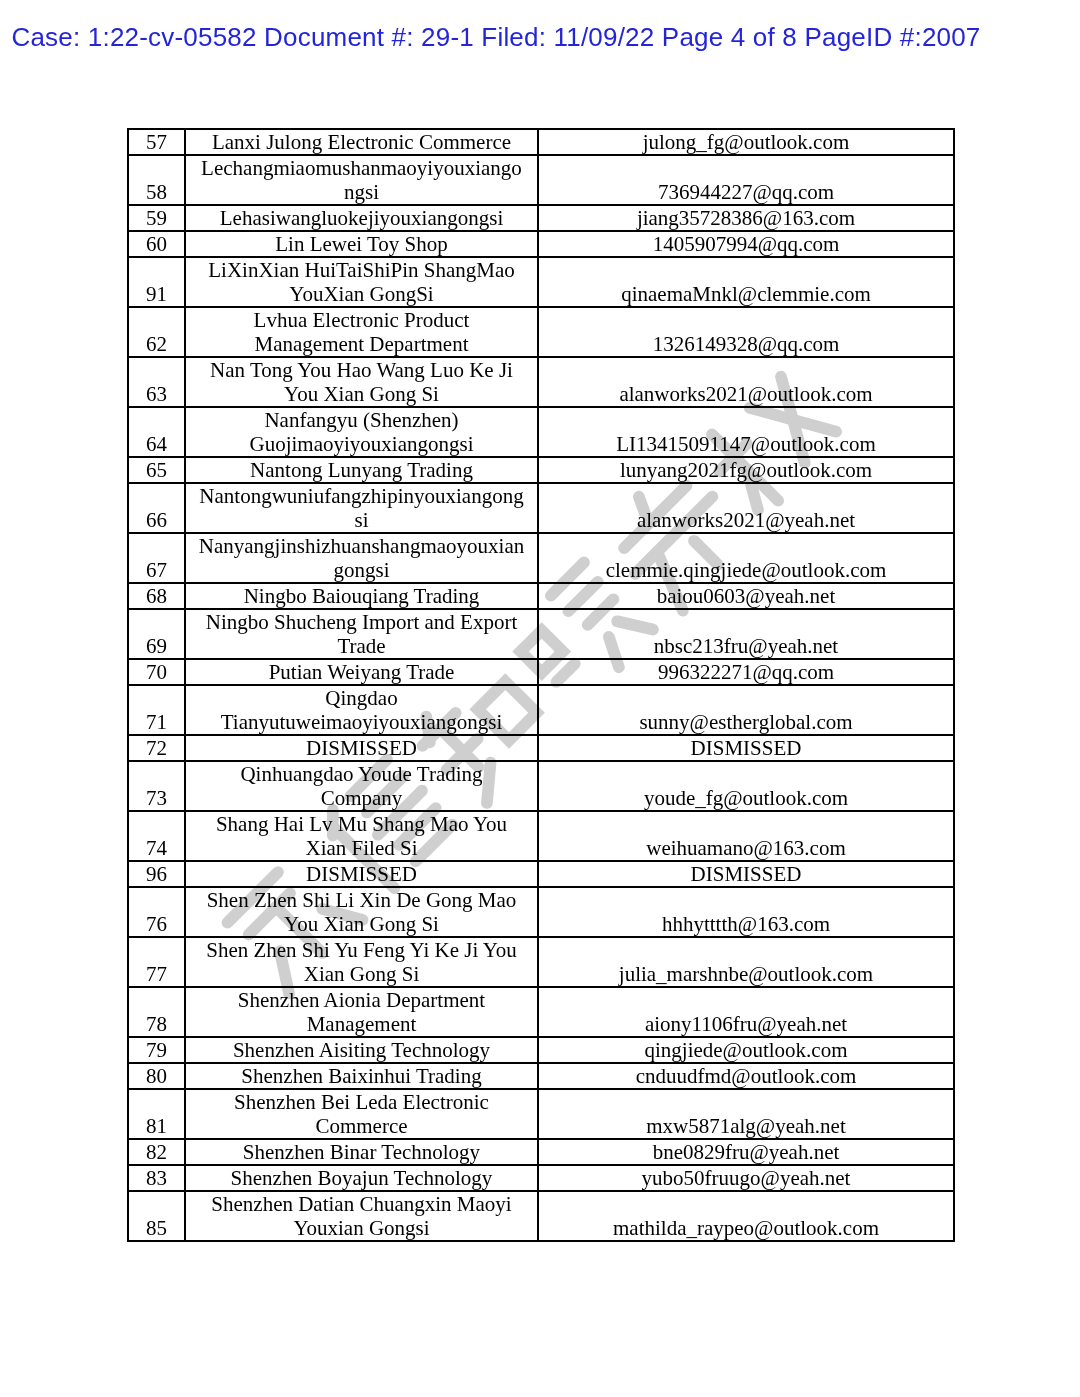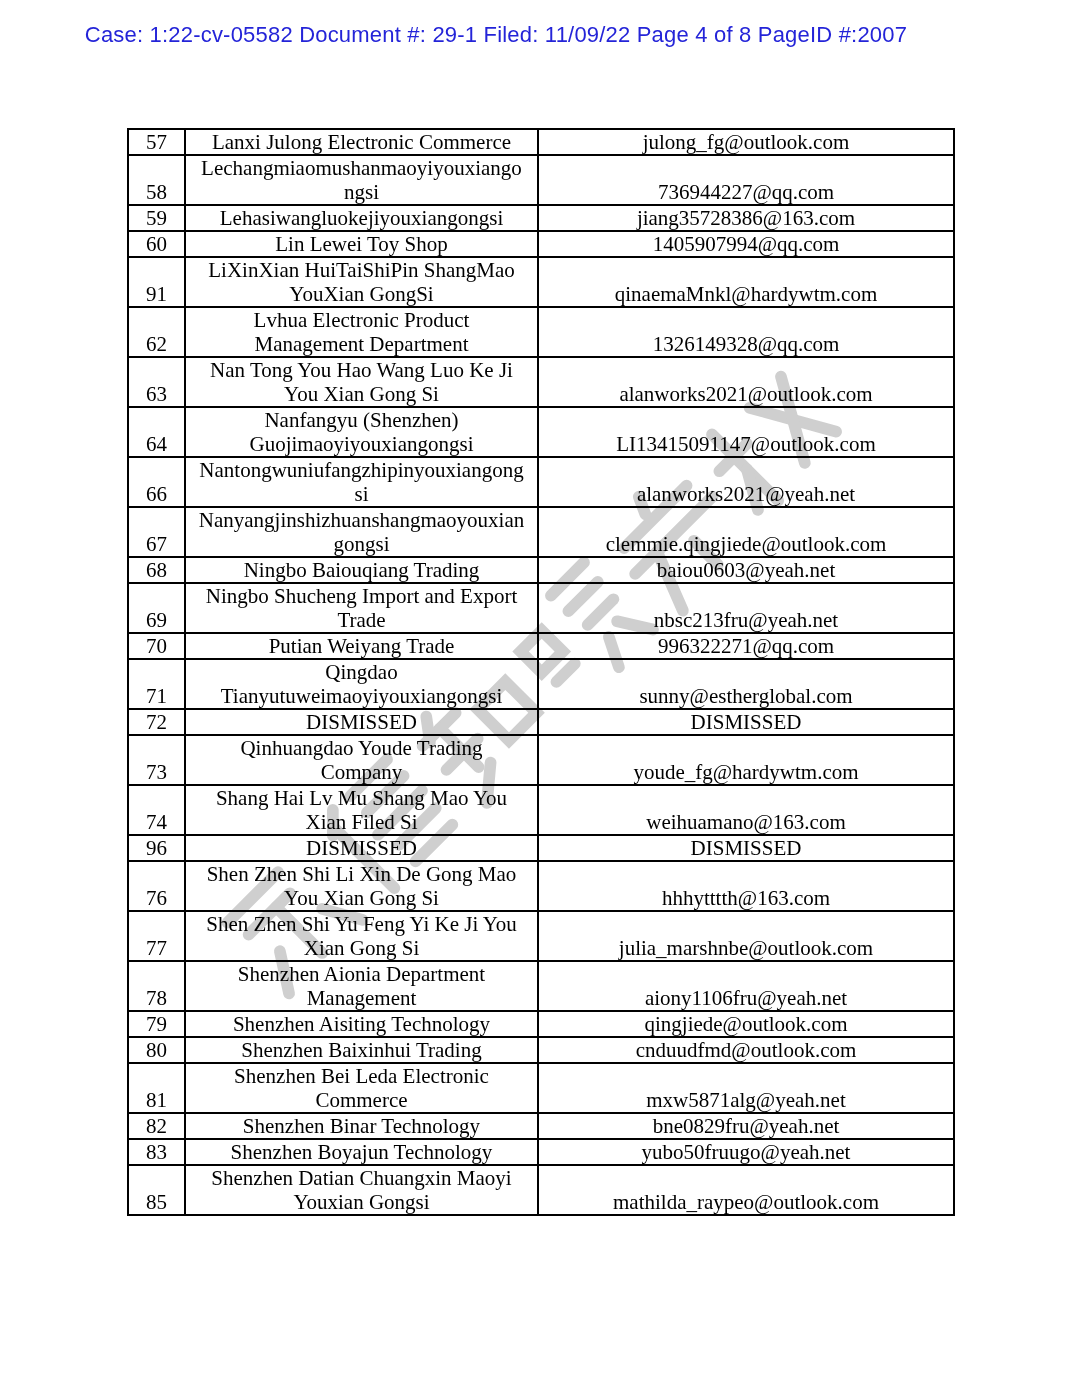--- a/index.html
+++ b/index.html
@@ -9,21 +9,21 @@
     position:relative;
     font-family:"Liberation Serif", serif;
     color:#000;
     overflow:hidden;
   }
   .case-header{
     position:absolute;
     top:22px;left:0;width:992px;
     text-align:center;
     font-family:"Liberation Sans", sans-serif;
-    font-size:22px;
+    font-size:26px;
     letter-spacing:0.2px;
     color:#2424d8;
     white-space:nowrap;
   }
   .watermark-svg{
     position:absolute;top:0;left:0;
     pointer-events:none;
   }
   table.defendants{
     position:absolute;
@@ -136,38 +136,43 @@
         <td>jiang35728386@163.com</td>
       </tr>
       <tr>
         <td>60</td>
         <td class="name-cell">Lin Lewei Toy Shop</td>
         <td>1405907994@qq.com</td>
       </tr>
       <tr>
         <td>91</td>
         <td class="name-cell">LiXinXian HuiTaiShiPin ShangMao YouXian GongSi</td>
-        <td>qinaemaMnkl@hardywtm.com</td>
+        <td>qinaemaMnkl@clemmie.com</td>
       </tr>
       <tr>
         <td>62</td>
         <td class="name-cell">Lvhua Electronic Product Management Department</td>
         <td>1326149328@qq.com</td>
       </tr>
       <tr>
         <td>63</td>
         <td class="name-cell">Nan Tong You Hao Wang Luo Ke Ji You Xian Gong Si</td>
         <td>alanworks2021@outlook.com</td>
       </tr>
       <tr>
         <td>64</td>
         <td class="name-cell">Nanfangyu (Shenzhen) Guojimaoyiyouxiangongsi</td>
         <td>LI13415091147@outlook.com</td>
       </tr>
       <tr>
+        <td>65</td>
+        <td class="name-cell">Nantong Lunyang Trading</td>
+        <td>lunyang2021fg@outlook.com</td>
+      </tr>
+      <tr>
         <td>66</td>
         <td class="name-cell">Nantongwuniufangzhipinyouxiangongsi</td>
         <td>alanworks2021@yeah.net</td>
       </tr>
       <tr>
         <td>67</td>
         <td class="name-cell">Nanyangjinshizhuanshangmaoyouxiangongsi</td>
         <td>clemmie.qingjiede@outlook.com</td>
       </tr>
       <tr>
@@ -191,21 +196,21 @@
         <td>sunny@estherglobal.com</td>
       </tr>
       <tr>
         <td>72</td>
         <td class="name-cell">DISMISSED</td>
         <td>DISMISSED</td>
       </tr>
       <tr>
         <td>73</td>
         <td class="name-cell">Qinhuangdao Youde Trading Company</td>
-        <td>youde_fg@hardywtm.com</td>
+        <td>youde_fg@outlook.com</td>
       </tr>
       <tr>
         <td>74</td>
         <td class="name-cell">Shang Hai Lv Mu Shang Mao You Xian Filed Si</td>
         <td>weihuamano@163.com</td>
       </tr>
       <tr>
         <td>96</td>
         <td class="name-cell">DISMISSED</td>
         <td>DISMISSED</td>

